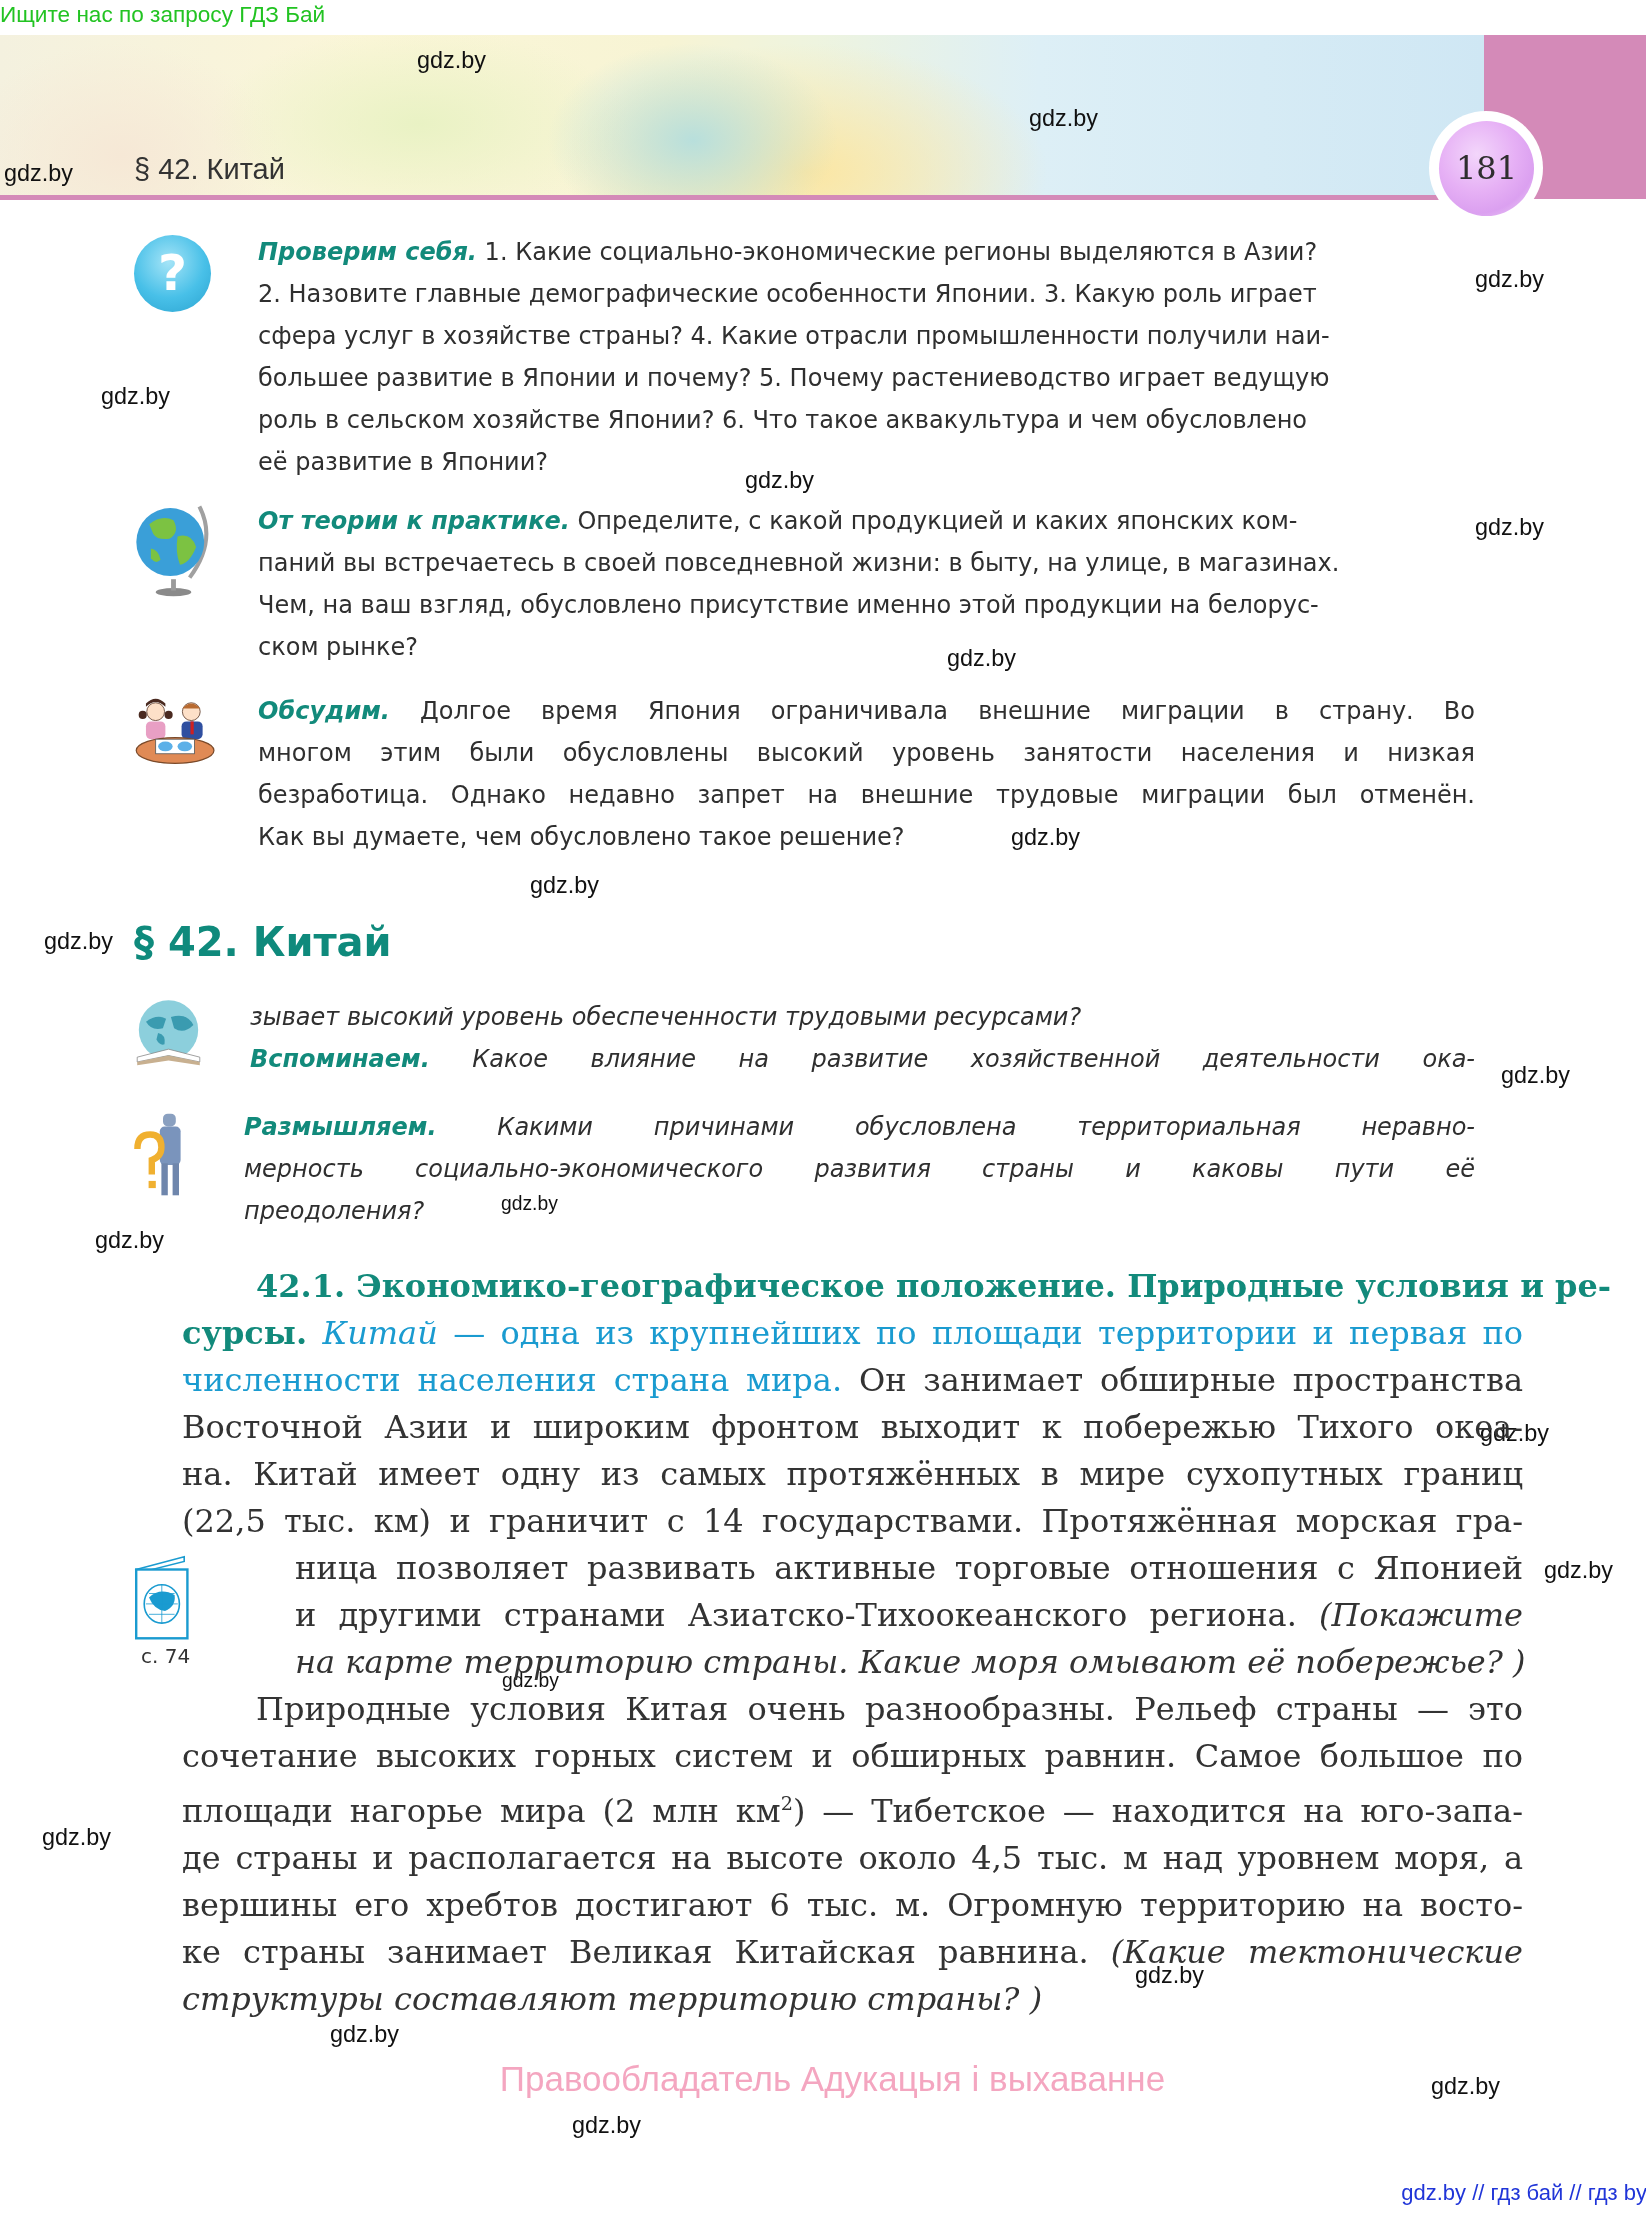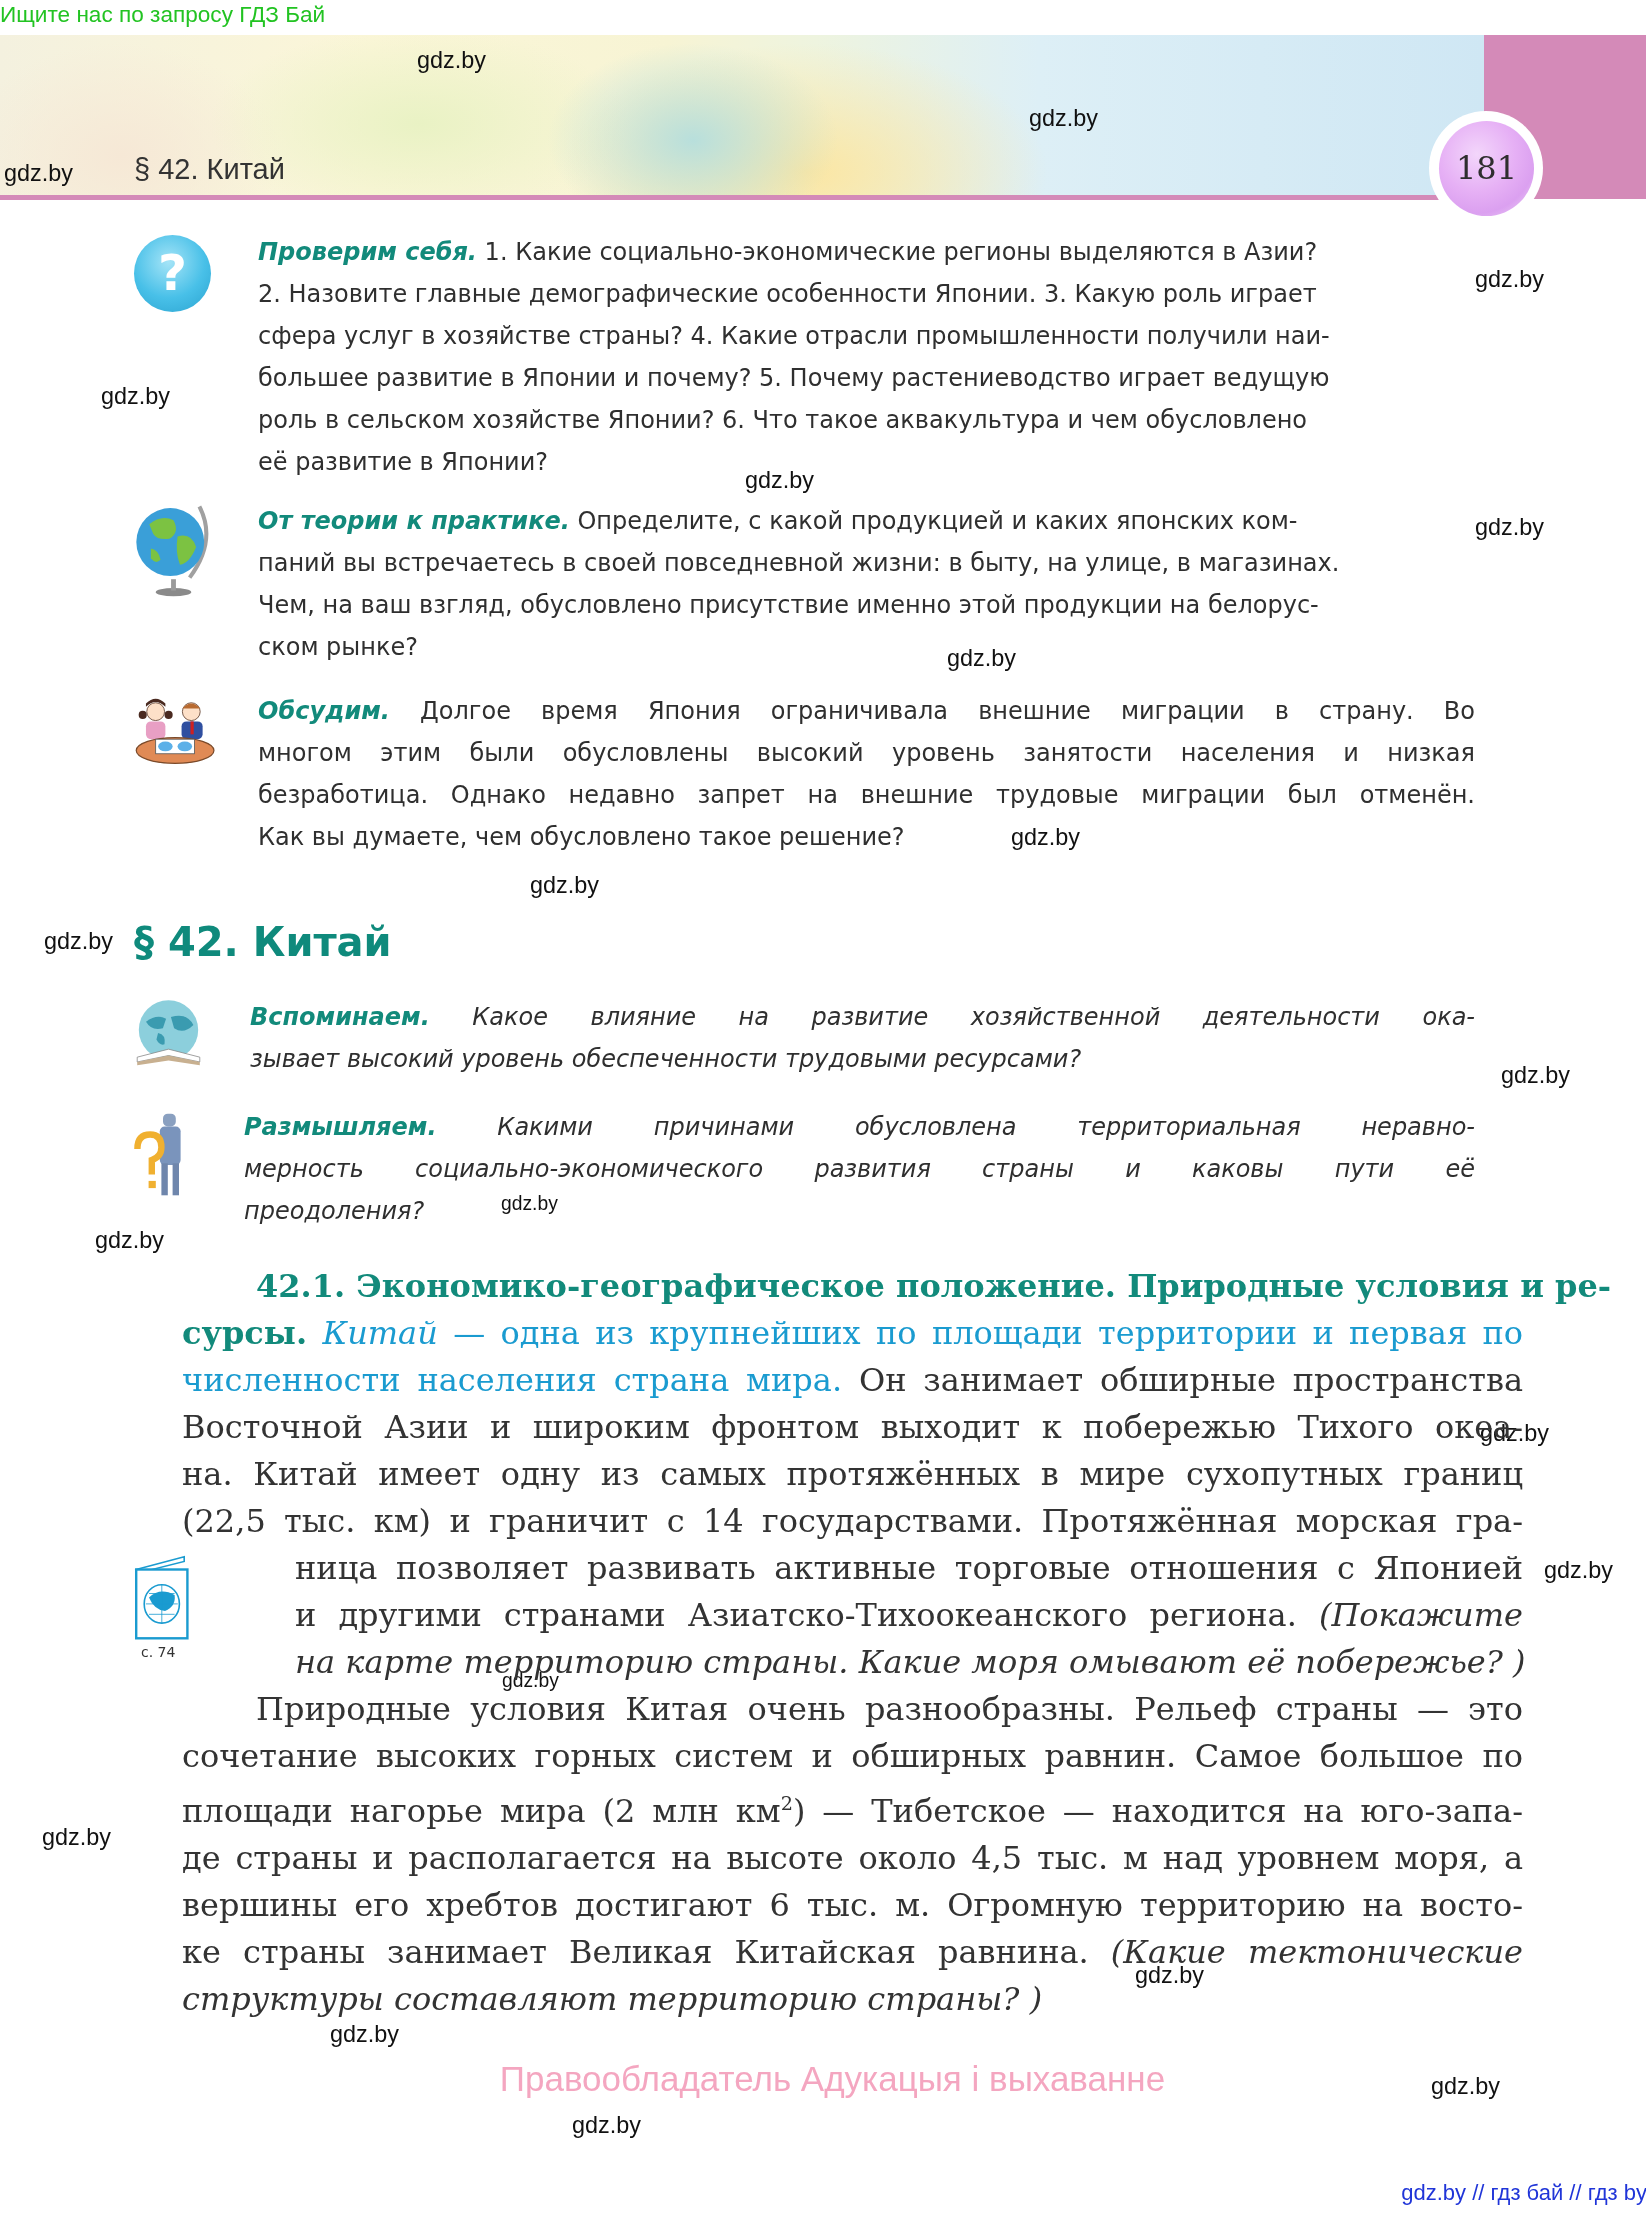--- a/index.html
+++ b/index.html
@@ -51,21 +51,21 @@
 
     .review-text { font-style: italic; }
 
     .body-serif { font-family: "DejaVu Serif", serif; font-size: 32px; line-height: 47px; color: #333333; }
     .body-serif .line { display: block; white-space: nowrap; }
     .subhead { color: #128a7b; font-weight: bold; }
     .highlight { color: #1a9bd0; }
     .italic { font-style: italic; }
 
     .icon-atlas { top: 1553px; left: 133px; width: 64px; height: 89px; }
-    .atlas-ref { top: 1644px; left: 141px; font-family: "DejaVu Sans", sans-serif; font-size: 14px; color: #333; }
+    .atlas-ref { top: 1644px; left: 141px; font-family: "DejaVu Sans", sans-serif; font-size: 20px; color: #333; }
 
     .copyright { top: 2059px; left: 9px; width: 1647px; text-align: center; font-family: "Liberation Sans", sans-serif; font-size: 35px; color: #f4a6c0; }
     .footer-links { top: 2180px; left: 0; width: 1647px; text-align: right; font-family: "Liberation Sans", sans-serif; font-size: 22px; color: #2035d8; }
   </style>
 </head>
 <body>
 
 <div class="abs top-promo">Ищите нас по запросу ГДЗ Бай</div>
 
 <div class="abs header-band"></div>
@@ -151,22 +151,22 @@
 
 <svg class="abs icon-book-globe" viewBox="0 0 86 85">
   <circle cx="43" cy="38" r="37" fill="#8ccfdc"></circle>
   <path d="M15 28 Q28 18 40 24 L36 36 Q22 40 15 28 Z" fill="#3a9bb0"></path>
   <path d="M46 22 Q66 16 74 32 Q62 44 50 36 Z" fill="#3a9bb0"></path>
   <path d="M30 42 Q40 44 38 56 Q32 58 28 50 Z" fill="#3a9bb0"></path>
   <path d="M4 72 L43 62 L82 72 L82 78 L43 70 L4 78 Z" fill="#ffffff" stroke="#8a8a8a" stroke-width="1"></path>
   <path d="M4 78 L43 70 L82 78 L82 82 L43 76 L4 82 Z" fill="#c8b090"></path>
 </svg>
 <div class="abs block-text review-text" style="top:996px;left:250px;width:1225px;">
+  <span class="line">зывает высокий уровень обеспеченности трудовыми ресурсами?</span>
   <span class="line justify"><span class="lead">Вспоминаем.</span><span> Какое влияние на развитие хозяйственной деятельности ока-</span></span>
-  <span class="line">зывает высокий уровень обеспеченности трудовыми ресурсами?</span>
 </div>
 
 <svg class="abs icon-thinker" viewBox="0 0 80 110">
   <rect x="40" y="4" width="16" height="16" rx="6" fill="#8aa0c0"></rect>
   <rect x="36" y="20" width="26" height="48" rx="6" fill="#7a94bc"></rect>
   <rect x="38" y="66" width="8" height="40" fill="#6f86ac"></rect>
   <rect x="52" y="66" width="8" height="40" fill="#6f86ac"></rect>
   <path d="M8 48 Q8 30 24 30 Q38 30 38 46 Q38 58 26 62 L26 80" stroke="#f0b030" stroke-width="8" fill="none"></path>
   <rect x="22" y="88" width="9" height="9" fill="#f0b030"></rect>
 </svg>

